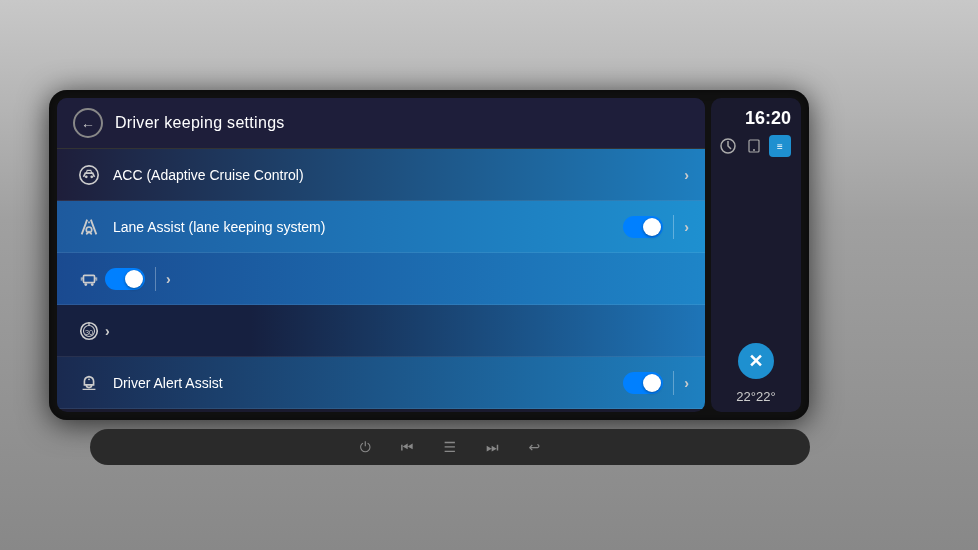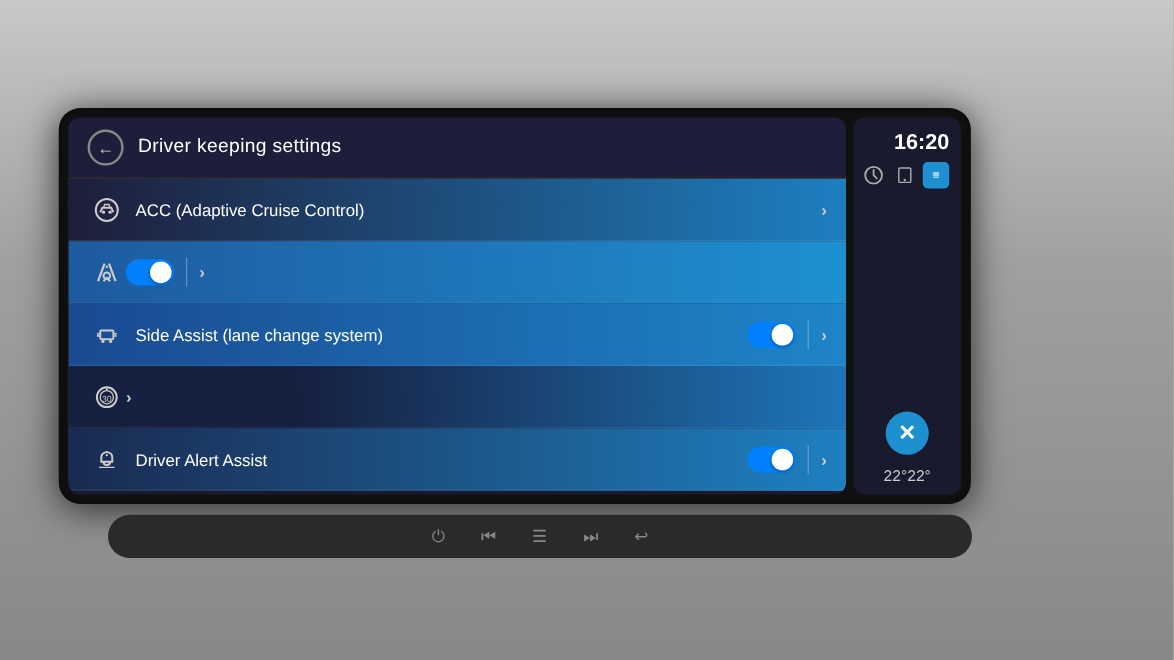--- a/index.html
+++ b/index.html
@@ -320,40 +320,40 @@
         <div class="menu-item">
           <div class="menu-item-icon">
             <svg class="icon-svg" viewBox="0 0 24 24" fill="none" stroke="#ccc" stroke-width="1.8">
               <path d="M4 20 L10 4" stroke-width="2"></path>
               <path d="M14 4 L20 20" stroke-width="2"></path>
               <path d="M12 8 L12 4" stroke-dasharray="2 2"></path>
               <circle cx="12" cy="15" r="3" fill="none" stroke="#ccc"></circle>
               <path d="M9 20 L12 17 L15 20"></path>
             </svg>
           </div>
+          <span class="menu-item-label">Lane Assist (lane keeping system)</span>
           <div class="menu-item-controls">
             <div class="toggle-switch">
               <div class="toggle-knob"></div>
             </div>
             <div class="divider-line"></div>
             <span class="chevron-right">›</span>
           </div>
         </div>
 
         <div class="menu-item">
           <div class="menu-item-icon">
             <svg class="icon-svg" viewBox="0 0 24 24" fill="none" stroke="#ccc" stroke-width="1.8">
               <rect x="6" y="8" width="12" height="8" rx="1"></rect>
               <circle cx="8.5" cy="18" r="1.5" fill="#ccc" stroke="none"></circle>
               <circle cx="15.5" cy="18" r="1.5" fill="#ccc" stroke="none"></circle>
               <path d="M3 11 L6 11 M18 11 L21 11" stroke-width="1.5"></path>
               <path d="M3 13 L5 13 M19 13 L21 13" stroke-width="1.5"></path>
             </svg>
           </div>
-          <span class="menu-item-label">Side Assist (lane change system)</span>
           <div class="menu-item-controls">
             <div class="toggle-switch">
               <div class="toggle-knob"></div>
             </div>
             <div class="divider-line"></div>
             <span class="chevron-right">›</span>
           </div>
         </div>
 
         <div class="menu-item">

